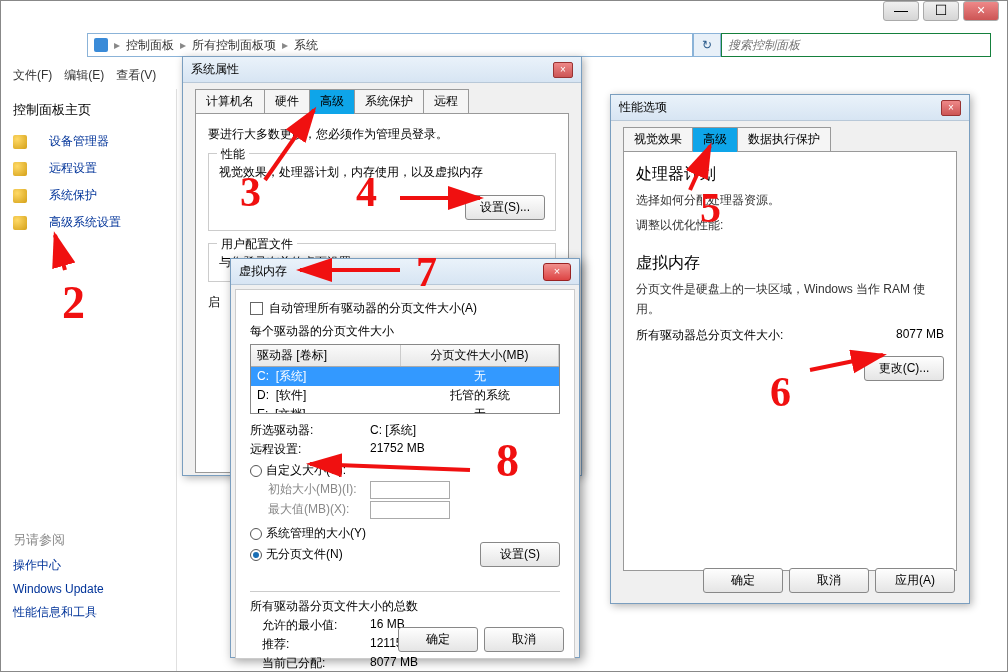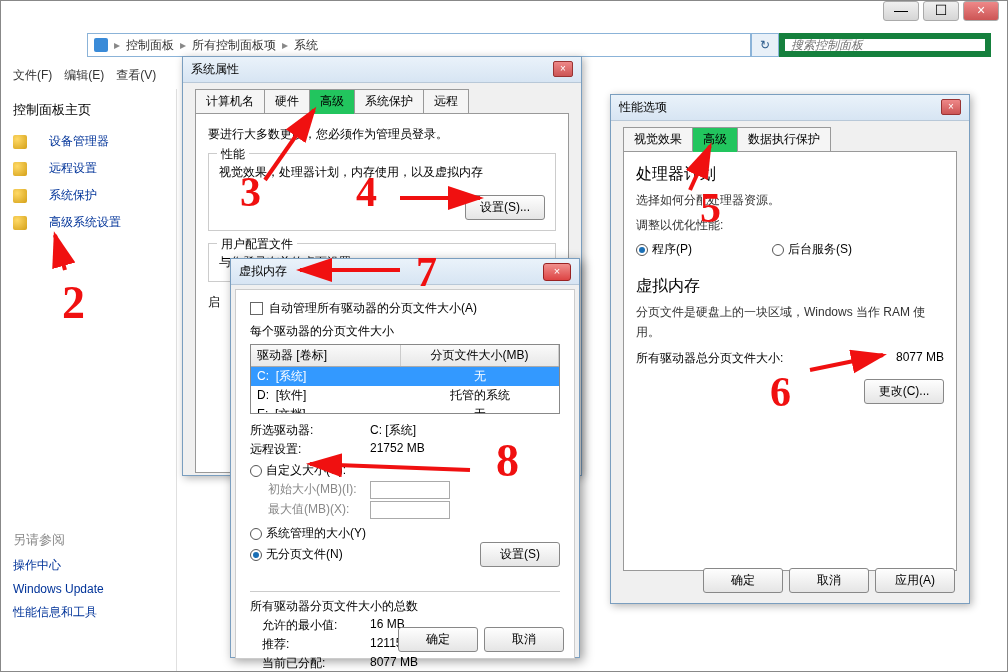--- a/index.html
+++ b/index.html
@@ -9,39 +9,39 @@
 
 .explorer { position: absolute; top: 0; left: 0; right: 0; bottom: 0; background: #fff; border: 1px solid #888; }
 .titlebar { position: absolute; top: 0; right: 8px; height: 32px; display: flex; gap: 4px; }
 .winbtn { width: 36px; height: 20px; background: linear-gradient(180deg,#f0f0f0,#d5d5d5); border: 1px solid #aaa; border-radius: 3px; font-size: 14px; text-align:center; line-height:16px; }
 .winbtn.close { background: linear-gradient(180deg,#e88,#c55); color:#fff; }
 .addrbar { position:absolute; top: 32px; left: 86px; right: 16px; height: 24px; display:flex; }
 .addrfield { flex:1; border:1px solid #8bb3d8; background:#fff; padding:3px 6px; display:flex; align-items:center; gap:4px; }
 .addrfield .crumb { color:#333; }
 .addrfield .chev { color:#888; margin:0 2px; }
 .navarrow { width:28px; height:24px; background:#e8f0f8; border:1px solid #8bb3d8; text-align:center; line-height:22px; color:#2a5a8a; }
-.searchbox { width:212px; border:6px solid #15803d; padding:3px 6px; color:#ef4444; font-style:italic; }
+.searchbox { width:270px; border:1px solid #15803d; padding:3px 6px; color:#ef4444; font-style:italic; }
 .menubar { position:absolute; top:64px; left:8px; right:8px; height:20px; display:flex; gap:12px; padding:2px 4px; }
 .menubar span { color:#333; }
 
 
 .leftpane { position:absolute; top:88px; left:0; width:176px; bottom:0; background:#fff; padding:12px; border-right:1px solid #e0e0e0; }
 .cp-home { font-size:13px; color:#000000; margin-bottom:14px; }
 .cp-link { display:flex; align-items:center; gap:22px; color:#003399; margin-bottom:10px; cursor:pointer; }
 .cp-link .shield { width:14px; height:14px; background:radial-gradient(circle at 30% 30%,#ffd966,#d4a017); border-radius:2px; display:inline-block; }
 .seealso { margin-top:300px; color:#888; font-size:13px; }
 .seealso-lnk { color:#003399; margin-top:8px; display:block; }
 
 
 .sysprops { position:absolute; top:56px; left:182px; width:400px; height:420px; background:#f0f0f0; border:1px solid #7a9ebf; box-shadow:2px 2px 8px rgba(0,0,0,.3); }
-.dlg-title { height:26px; background:linear-gradient(180deg,#eaf2fa,#d7e5f3); border-bottom:1px solid #b8c8d8; padding:4px 8px; display:flex; justify-content:space-between; font-size:12px; }
+.dlg-title { height:26px; background:linear-gradient(180deg,#eaf2fa,#d7e5f3); border-bottom:1px solid #b8c8d8; padding:4px 8px; display:flex; justify-content:space-between; align-items:center; font-size:12px; }
 .dlg-close { width:20px; height:16px; background:linear-gradient(180deg,#e88,#c55); border:1px solid #933; border-radius:2px; color:#fff; font-size:10px; text-align:center; line-height:14px; }
 .tabs { display:flex; padding:6px 12px 0 12px; position:relative; }
 .tab { padding:3px 10px 4px; border:1px solid #999; border-bottom:none; background:#f5f5f5; margin-right:-1px; position:relative; }
-.tab.active { background:#22c55e; z-index:2; }
+.tab.active { background:#0ea5e9; z-index:2; }
 .tab-content { margin:0 12px 12px; border:1px solid #999; background:#fff; padding:12px; position:relative; top:-1px; height:360px; }
 .groupbox { border:1px solid #ccc; padding:10px; margin-bottom:12px; position:relative; }
 .groupbox-label { position:absolute; top:-8px; left:8px; background:#fff; padding:0 4px; }
 .btn { display:inline-block; min-width:80px; padding:3px 10px; border:1px solid #888; background:linear-gradient(180deg,#fefefe,#e5e5e5); border-radius:3px; text-align:center; cursor:pointer; }
 
 
 .perfopts { position:absolute; top:94px; left:610px; width:360px; height:510px; background:#f0f0f0; border:1px solid #7a9ebf; box-shadow:2px 2px 8px rgba(0,0,0,.3); }
 .perfopts .tab-content { height:420px; }
 .radio-row { display:flex; gap:80px; margin-top:6px; }
 .radio-opt { display:flex; align-items:center; gap:4px; }
@@ -167,30 +167,20 @@
   <div class="tabs">
     <div class="tab">视觉效果</div>
     <div class="tab active">高级</div>
     <div class="tab">数据执行保护</div>
   </div>
   <div class="tab-content">
     <div class="section">
       <div class="sect-head">处理器计划</div>
       <div class="sect-text">选择如何分配处理器资源。</div>
       <div class="sect-text" style="margin-top:6px;">调整以优化性能:</div>
-      <div class="radio-row">
-        <label class="radio-opt">
-            <span class="rb sel"></span>
-            <span>程序(P)</span>
-          </label>
-        <label class="radio-opt">
-            <span class="rb"></span>
-            <span>后台服务(S)</span>
-          </label>
-      </div>
     </div>
     <div class="section">
       <div class="sect-head">虚拟内存</div>
       <div class="sect-text">分页文件是硬盘上的一块区域，Windows 当作 RAM 使用。</div>
       <div class="line-right">
         <span>所有驱动器总分页文件大小:</span>
         <span>8077 MB</span>
       </div>
       <div style="text-align:right;margin-top:12px;">
         <span class="btn">更改(C)...</span>

